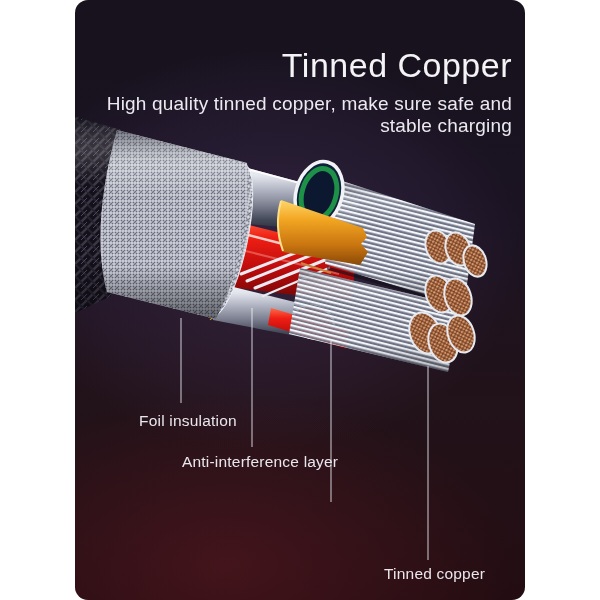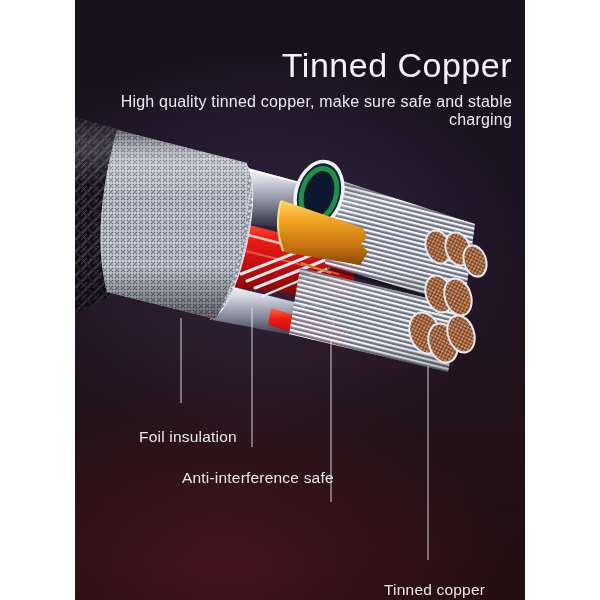--- a/index.html
+++ b/index.html
@@ -4,36 +4,36 @@
 <style>
   html,body{margin:0;padding:0;background:#ffffff;}
   .stage{
     position:relative;width:600px;height:600px;margin:0;overflow:hidden;
     font-family:"Liberation Sans","DejaVu Sans",sans-serif;
     background:#ffffff;
   }
   .panel{
     position:absolute;left:75px;top:0;width:450px;height:600px;overflow:hidden;
     background:linear-gradient(180deg,#17121e 0%,#1b1322 38%,#221219 68%,#230d12 100%);
+    border-radius:13px;
   }
   .headline{
     position:absolute;top:48px;right:13px;text-align:right;z-index:5;
   }
   .headline h1{
     margin:0;font-size:34px;font-weight:400;letter-spacing:0.5px;
     color:#f4f3f6;line-height:1.05;
   }
   .headline p{
-    margin:9px 0 0 0;font-size:16px;font-weight:400;color:#eceaf0;letter-spacing:0.2px;
+    margin:9px 0 0 0;font-size:19px;font-weight:400;color:#eceaf0;letter-spacing:0.2px;
   }
   .cable-svg{position:absolute;left:0;top:0;z-index:1;}
   .callout-label{
     position:absolute;z-index:6;color:#e9e7ec;font-size:15.5px;letter-spacing:0.2px;
     white-space:nowrap;
-    margin-top:16px;
   }
   .lbl-foil{left:64px;top:412px;}
   .lbl-anti{left:107px;top:453px;}
   .lbl-insu{left:211px;top:508px;}
   .lbl-tinn{left:309px;top:565px;}
 </style>
 </head>
 <body>
 
 <div class="stage">
@@ -205,16 +205,16 @@
 
       <g stroke="rgba(240,240,248,0.85)" stroke-width="1">
         <line x1="106" y1="318" x2="106" y2="403"></line>
         <line x1="177" y1="308" x2="177" y2="447"></line>
         <line x1="256" y1="341" x2="256" y2="502"></line>
         <line x1="353" y1="366" x2="353" y2="560"></line>
       </g>
     </svg>
 
     <div class="callout-label lbl-foil">Foil insulation</div>
-    <div class="callout-label lbl-anti">Anti-interference safe</div>
+    <div class="callout-label lbl-anti">Anti-interference layer</div>
     <div class="callout-label lbl-tinn">Tinned copper</div>
   </div>
 </div>
 
 </body></html>

